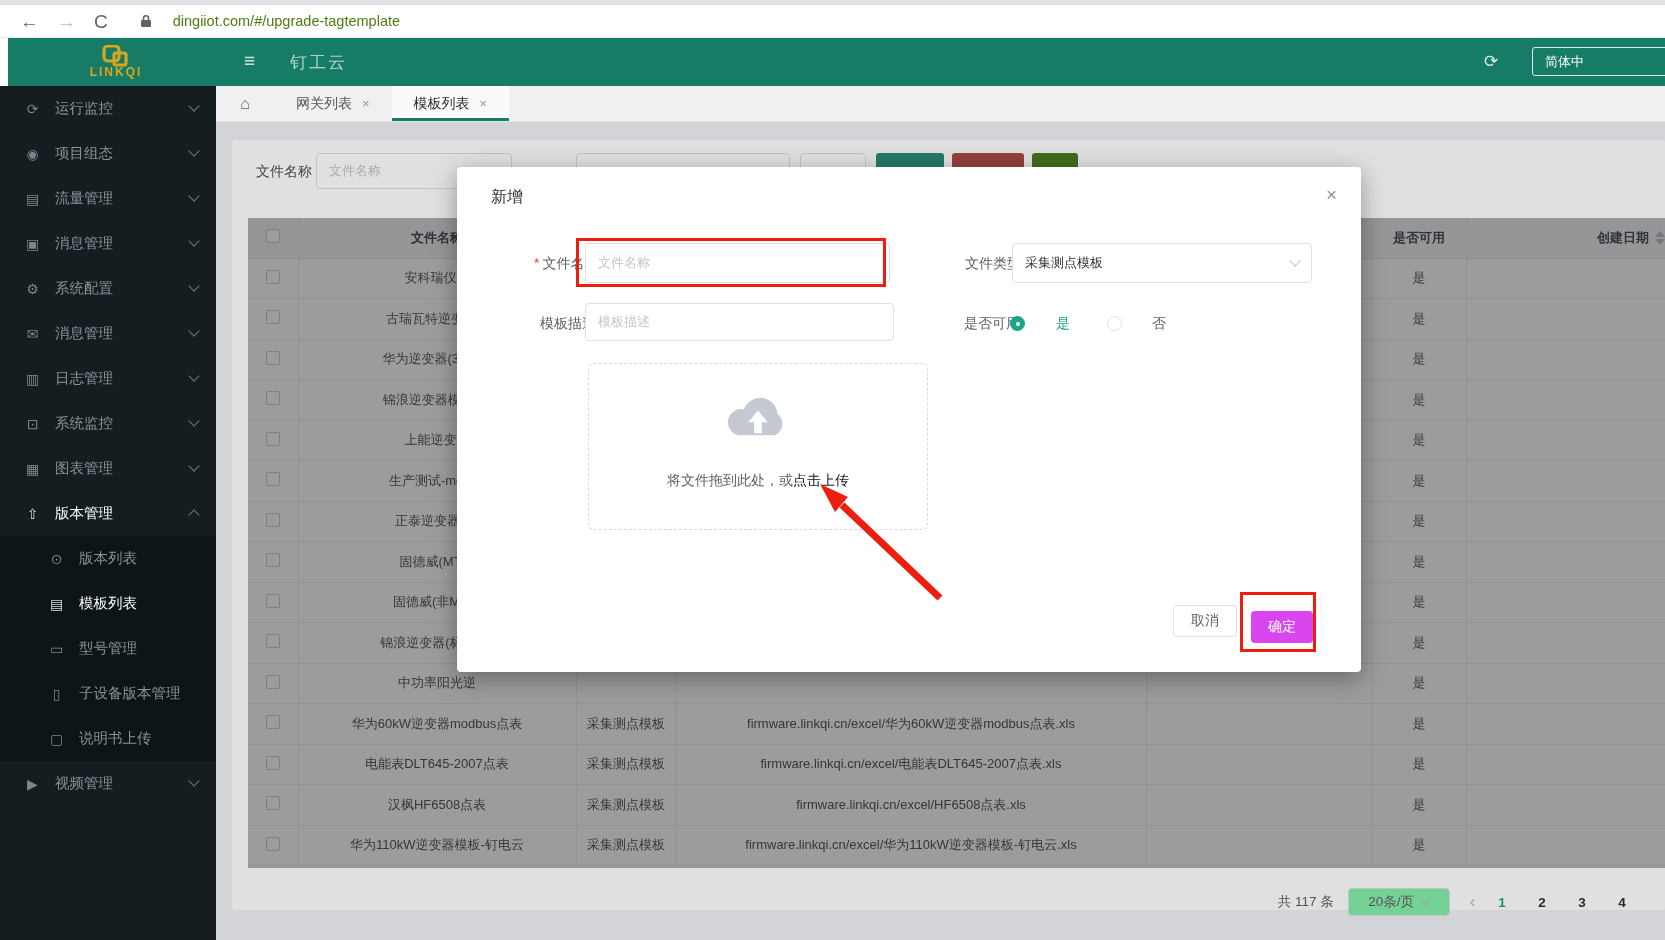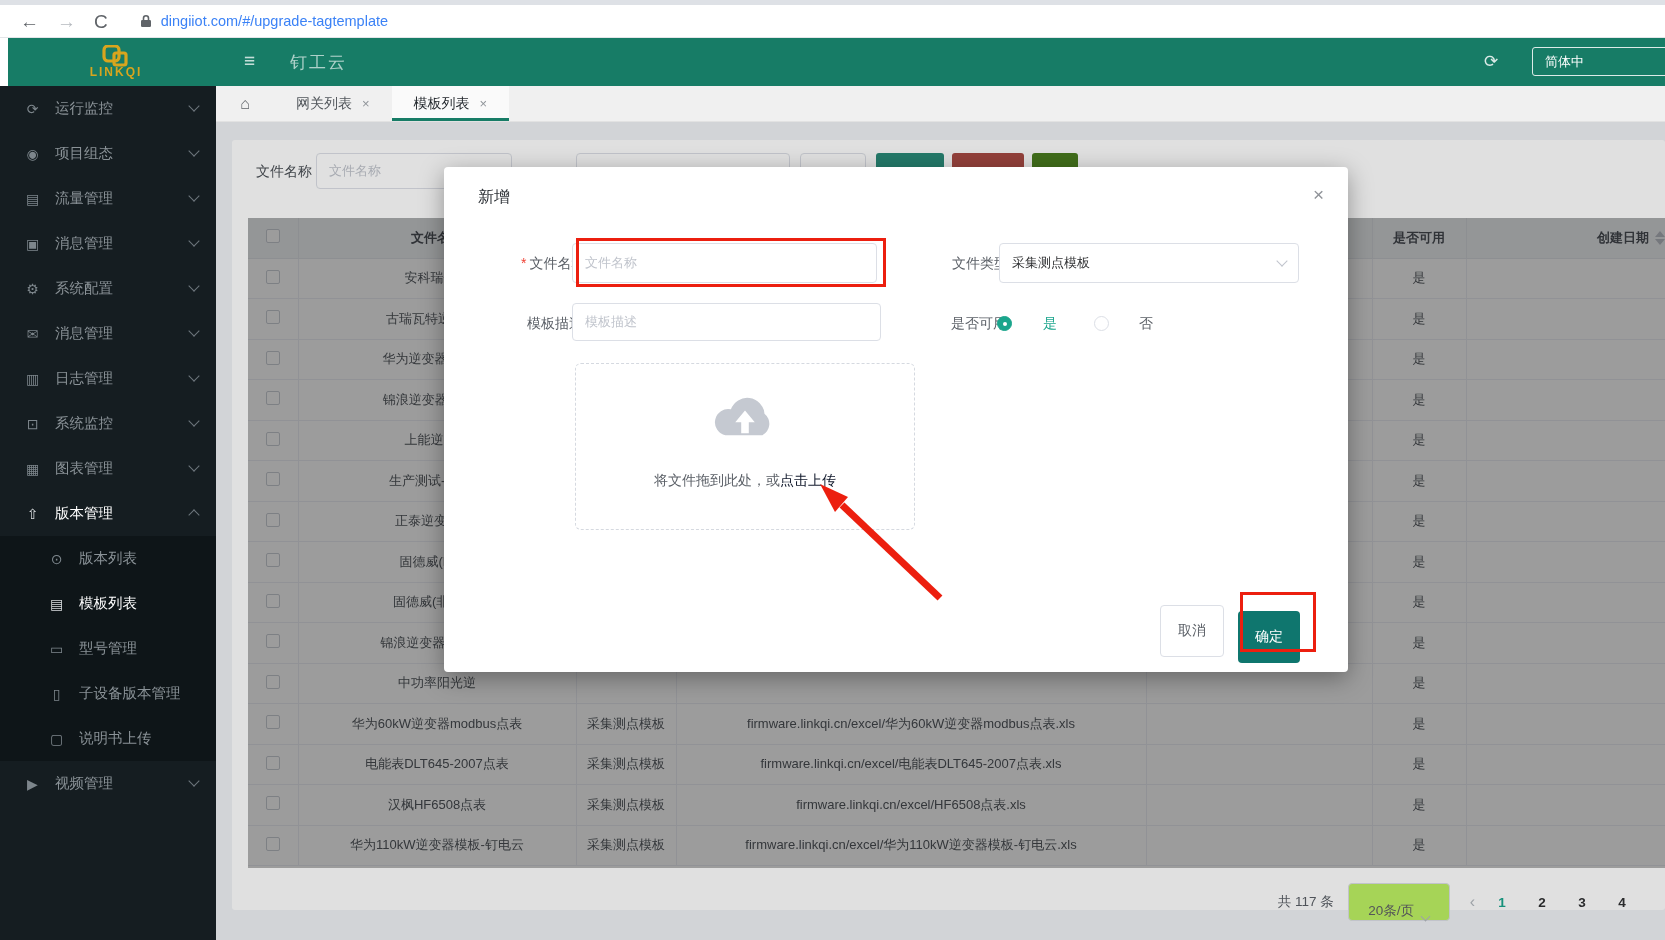--- a/index.html
+++ b/index.html
@@ -6,21 +6,21 @@
   html,body { width:1665px; height:940px; overflow:hidden;
     font-family:"Liberation Sans", sans-serif; background:#fff; }
 
   
   #browser { position:absolute; left:0; top:0; width:1665px; height:38px;
     background:#fff; border-top:5px solid #dee1e6; border-bottom:1px solid #e3e5e8;
     display:flex; align-items:center; gap:18px; padding-left:20px; }
   .nav-ic { font-size:19px; color:#5f6368; line-height:1; }
   .nav-ic.fwd { color:#b6babf; }
   #urlbox { display:flex; align-items:center; gap:9px; margin-left:14px; }
-  #urltxt { font-size:14.5px; color:#3b82f6; }
+  #urltxt { font-size:14.5px; color:#4d7c0f;margin-left:12px; }
 
   
   #appbar { position:absolute; left:8px; top:38px; width:1665px; height:48px; background:#177c66; }
   #logo { position:absolute; left:0; top:0; width:216px; height:48px;
     display:flex; flex-direction:column; align-items:center; justify-content:center; }
   #logo .lg-txt { color:#d8a51e; font-weight:bold; font-size:12px; letter-spacing:2px; margin-top:-2px; }
   #collapse { position:absolute; left:236px; top:12px; color:rgba(255,255,255,.75); font-size:19px; }
   #apptitle { position:absolute; left:282px; top:13px; color:rgba(255,255,255,.65); font-size:17px; letter-spacing:2px; }
   #hdr-refresh { position:absolute; left:1476px; top:13px; color:rgba(255,255,255,.85); font-size:17px; }
   #langbtn { position:absolute; left:1524px; top:9px; height:29px; padding:5px 12px;
@@ -79,30 +79,30 @@
   .sortcaret .upc { border-bottom:6px solid #c0c4cc; margin-bottom:2px; }
   .sortcaret .dnc { border-top:6px solid #c0c4cc; }
 
   
   #dim-body { position:absolute; left:0; top:0; width:1449px; height:818px; background:rgba(0,0,0,.12); z-index:5; }
   #dim-table { position:absolute; left:32px; top:96px; width:1417px; height:650px; background:rgba(0,0,0,.30); z-index:6; }
 
   
   #pager { position:absolute; right:30px; top:765px; height:30px; display:flex; align-items:center; gap:14px;
     font-size:13.5px; color:#5a5f66; }
-  #pgsize { width:102px; height:38px; border:1px solid #dcdfe6; border-radius:4px; background:#bef264;
-    display:flex; align-items:flex-end; justify-content:center; gap:8px; color:#606266; }
+  #pgsize { width:102px; height:28px; border:1px solid #dcdfe6; border-radius:4px; background:#86efac;
+    display:flex; align-items:center; justify-content:center; gap:8px; color:#606266; }
   #pgsize .cv { width:7px; height:7px; border-right:1.4px solid #b4b9bf; border-bottom:1.4px solid #b4b9bf;
     transform:rotate(45deg); margin-top:-3px; }
   .pg-prev { color:#b4b9bf; font-size:16px; margin-left:6px; }
   .pgn { min-width:26px; text-align:center; font-weight:bold; color:#303133; }
   .pgn.active { color:#1aa58c; }
 
   
-  #modal { position:absolute; left:444px; top:167px; width:904px; height:505px; background:#fff;
+  #modal { position:absolute; left:457px; top:167px; width:904px; height:505px; background:#fff;
     border-radius:4px; box-shadow:0 6px 24px rgba(0,0,0,.35); z-index:20; }
   #m-title { position:absolute; left:34px; top:20px; font-size:16px; color:#2f3338; }
   #m-close { position:absolute; right:24px; top:17px; font-size:19px; color:#909399; }
   .m-label { position:absolute; font-size:14px; color:#5a5f66;margin-left:21px; }
   .req { color:#f04134; margin-right:3px; }
   #m-name-label { left:56px; top:88px; }
   #m-name-input { left:128px; top:76px; width:305px; height:40px; }
   #m-type-label { left:487px; top:88px; }
   #m-type-select { left:555px; top:76px; width:300px; height:40px; justify-content:space-between; color:#303133; }
   #m-type-select .cv { width:8px; height:8px; border-right:1.5px solid #c0c4cc; border-bottom:1.5px solid #c0c4cc;
@@ -115,24 +115,24 @@
   #radio-yes::after { content:""; position:absolute; left:5px; top:5px; width:4px; height:4px; border-radius:50%; background:#fff; }
   #radio-yes-lbl { left:578px; top:148px; color:#1aa58c; }
   #radio-no { left:650px; top:149px; background:#fff; border:1px solid #dcdfe6; }
   #radio-no-lbl { left:674px; top:148px; }
 
   #dropzone { position:absolute; left:131px; top:196px; width:340px; height:167px;
     border:1px dashed #d5d9e0; border-radius:6px; background:#fff; text-align:center; }
   #dz-text { position:absolute; left:0; right:0; top:108px; font-size:14px; color:#5a5f66; }
   #dz-link { color:#0f172a; }
 
-  .m-btn { position:absolute; height:52px; border-radius:4px; font-size:14px;
+  .m-btn { position:absolute; height:32px; border-radius:4px; font-size:14px;
     display:flex; align-items:center; justify-content:center; }
   #btn-cancel { left:716px; top:438px; width:64px; background:#fff; border:1px solid #dcdfe6; color:#5a5f66; }
-  #btn-ok { left:794px; top:444px; width:62px; background:#0f766e; color:#fff; }
+  #btn-ok { left:794px; top:444px; width:62px; background:#d946ef; color:#fff; }
 
   
   .anno { position:absolute; border:3px solid #ec1f0f; z-index:30; pointer-events:none; }
   #anno-input { left:576px; top:238px; width:310px; height:49px; }
   #anno-ok { left:1240px; top:592px; width:76px; height:60px; }
   #anno-arrow { position:absolute; left:812px; top:480px; z-index:30; pointer-events:none; }
 </style>
 </head>
 <body>
 

